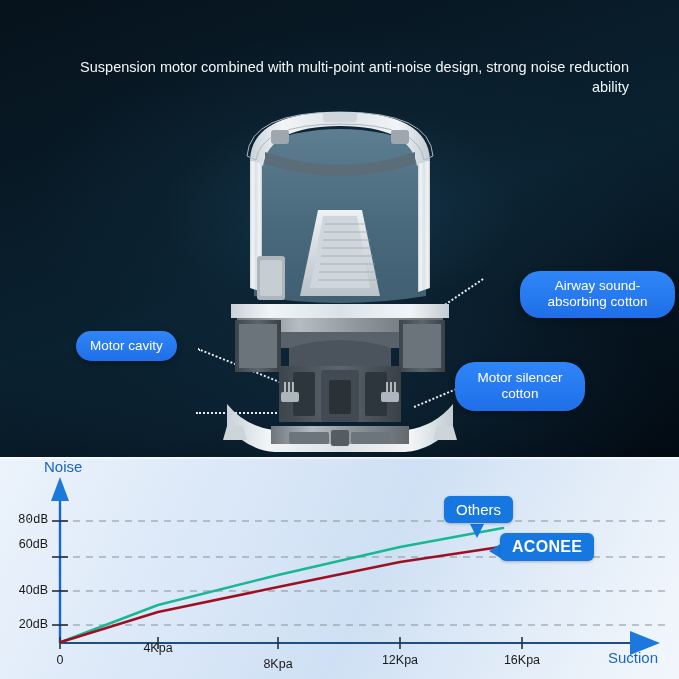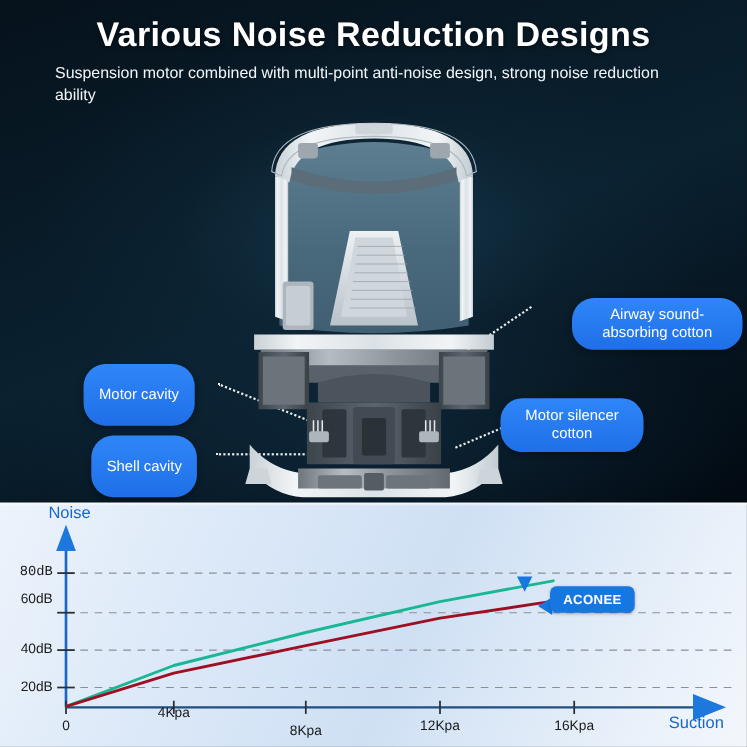--- a/index.html
+++ b/index.html
@@ -22,35 +22,35 @@
     content:""; position:absolute; left:0; top:0; width:100%; height:100%;
     background:radial-gradient(ellipse 70% 38% at 50% 88%, rgba(24,64,92,0.35) 0%, rgba(0,0,0,0) 70%);
   }
 
   .title {
     position:absolute; left:0; top:14px; width:679px; text-align:center;
     font-size:31px; font-weight:bold; color:#ffffff; letter-spacing:0.3px;
     text-shadow:0 1px 4px rgba(0,0,0,0.55);
   }
   .subtitle {
-    position:absolute; left:50px; top:58px; width:579px; text-align:left;
+    position:absolute; left:50px; top:58px; width:579px; text-align:right;
     font-size:14.5px; color:#f2f6f8; line-height:1.35; font-weight:400;
   }
 
   
   .product { position:absolute; left:219px; top:108px; width:242px; height:345px; }
   .product svg { display:block; width:242px; height:345px; }
 
   
   .pill {
     position:absolute;
     background:linear-gradient(180deg,#2f86f7 0%, #1f6fe8 100%);
     color:#ffffff; border-radius:20px;
     font-size:13.5px; line-height:1.22; text-align:center;
-    padding:20px 14px; white-space:pre-line;
+    padding:7px 14px; white-space:pre-line;
     box-shadow:0 2px 6px rgba(0,0,0,0.35);
   }
   #pill-motor-cavity { left:76px; top:331px; }
   #pill-shell-cavity { left:83px; top:396px; }
   #pill-airway      { left:480px; top:271px; width:155px; padding:7px 10px;margin-left:40px; }
   #pill-silencer    { left:455px; top:362px; width:130px; padding:8px 10px; }
 
   .connector { position:absolute; height:0; border-top:2px dotted #ffffff; opacity:.92;
                transform-origin:0 50%; }
 
@@ -78,41 +78,40 @@
   .tick-x {
     position:absolute; color:#1a1a1a; font-size:12.5px; text-align:center; width:60px;
   }
 
   .badge {
     position:absolute; background:#1677e0; color:#fff; border-radius:6px;
     font-size:15px; padding:5px 12px; font-weight:400;
     box-shadow:0 1px 3px rgba(0,0,0,.25);
   }
   #badge-others { left:444px; top:39px; }
-  #badge-aconee { left:500px; top:76px; font-weight:bold; font-size:12px; letter-spacing:.3px; }
+  #badge-aconee { left:500px; top:76px; font-weight:bold; font-size:16px; letter-spacing:.3px; }
   .badge-tail { position:absolute; width:0; height:0; }
   #tail-others {
     left:470px; top:67px;
     border-left:7px solid transparent; border-right:7px solid transparent;
     border-top:14px solid #1677e0;
   }
   #tail-aconee {
     left:489px; top:86px;
     border-top:8px solid transparent; border-bottom:8px solid transparent;
     border-right:13px solid #1677e0;
   }
 </style>
 </head>
 <body>
 
 <div id="page">
 
   <div class="hero">
 
-    <div class="title">Various Noise Reduction Designs</div>
     <div class="subtitle">Suspension motor combined with multi-point anti-noise design,
 strong noise reduction ability</div>
 
     <div class="connector" style="left:198px; top:348px; width:105px; transform:rotate(22deg);"></div>
     <div class="connector" style="left:196px; top:412px; width:88px;"></div>
     <div class="connector" style="left:406px; top:330px; width:93px; transform:rotate(-34deg);"></div>
     <div class="connector" style="left:414px; top:406px; width:66px; transform:rotate(-23deg);"></div>
 
     <div class="product">
       <svg viewBox="0 0 242 345" xmlns="http://www.w3.org/2000/svg">
@@ -205,21 +204,20 @@
         <rect x="70" y="324" width="40" height="12" rx="2" fill="#6c757c"></rect>
         <rect x="132" y="324" width="40" height="12" rx="2" fill="#6c757c"></rect>
         <rect x="112" y="322" width="18" height="16" rx="2" fill="#545d64"></rect>
 
         <path d="M8 318 l16 0 l4 14 l-24 0 z" fill="#cdd4da"></path>
         <path d="M218 318 l16 0 l4 14 l-24 0 z" fill="#cdd4da"></path>
       </svg>
     </div>
 
     <div class="pill" id="pill-motor-cavity">Motor cavity</div>
-    <div class="pill" id="pill-shell-cavity">Shell cavity</div>
     <div class="pill" id="pill-airway">Airway sound-
 absorbing cotton</div>
     <div class="pill" id="pill-silencer">Motor silencer
 cotton</div>
   </div>
 
   <div class="chart-wrap">
 
     <svg class="chart-svg" width="679" height="222" viewBox="0 0 679 222" xmlns="http://www.w3.org/2000/svg">
 
@@ -264,18 +262,19 @@
     <div class="tick-y" style="left:2px; top:126px;">40dB</div>
     <div class="tick-y" style="left:2px; top:160px;">20dB</div>
 
     <div class="tick-x" style="left:30px; top:196px;">0</div>
     <div class="tick-x" style="left:128px; top:184px;">4Kpa</div>
     <div class="tick-x" style="left:248px; top:200px;">8Kpa</div>
     <div class="tick-x" style="left:370px; top:196px;">12Kpa</div>
     <div class="tick-x" style="left:492px; top:196px;">16Kpa</div>
 
     <div class="badge-tail" id="tail-others"></div>
+    <div class="badge" id="badge-others">Others</div>
 
     <div class="badge-tail" id="tail-aconee"></div>
     <div class="badge" id="badge-aconee">ACONEE</div>
   </div>
 
 </div>
 
 </body></html>

